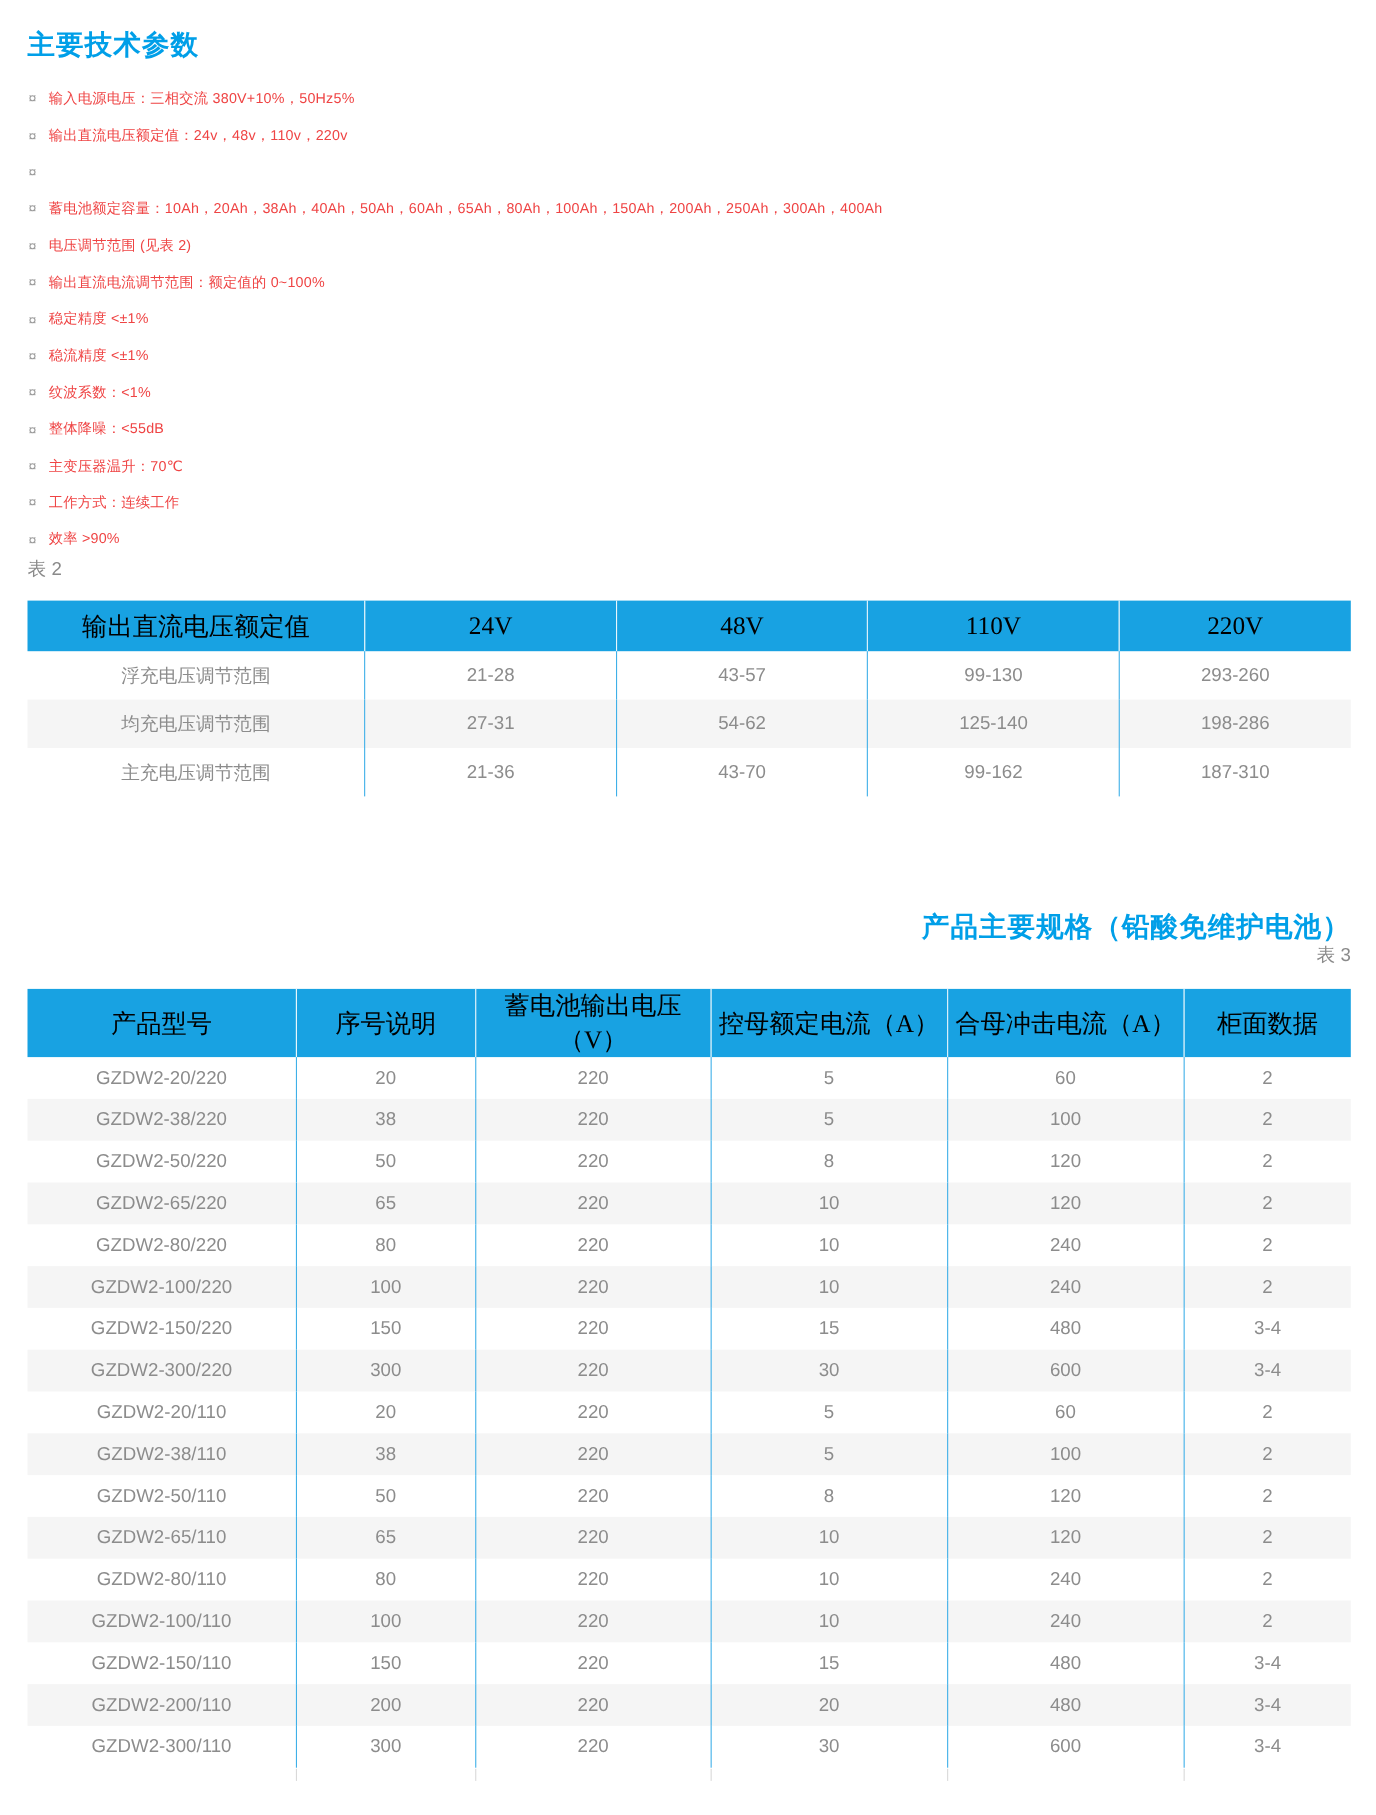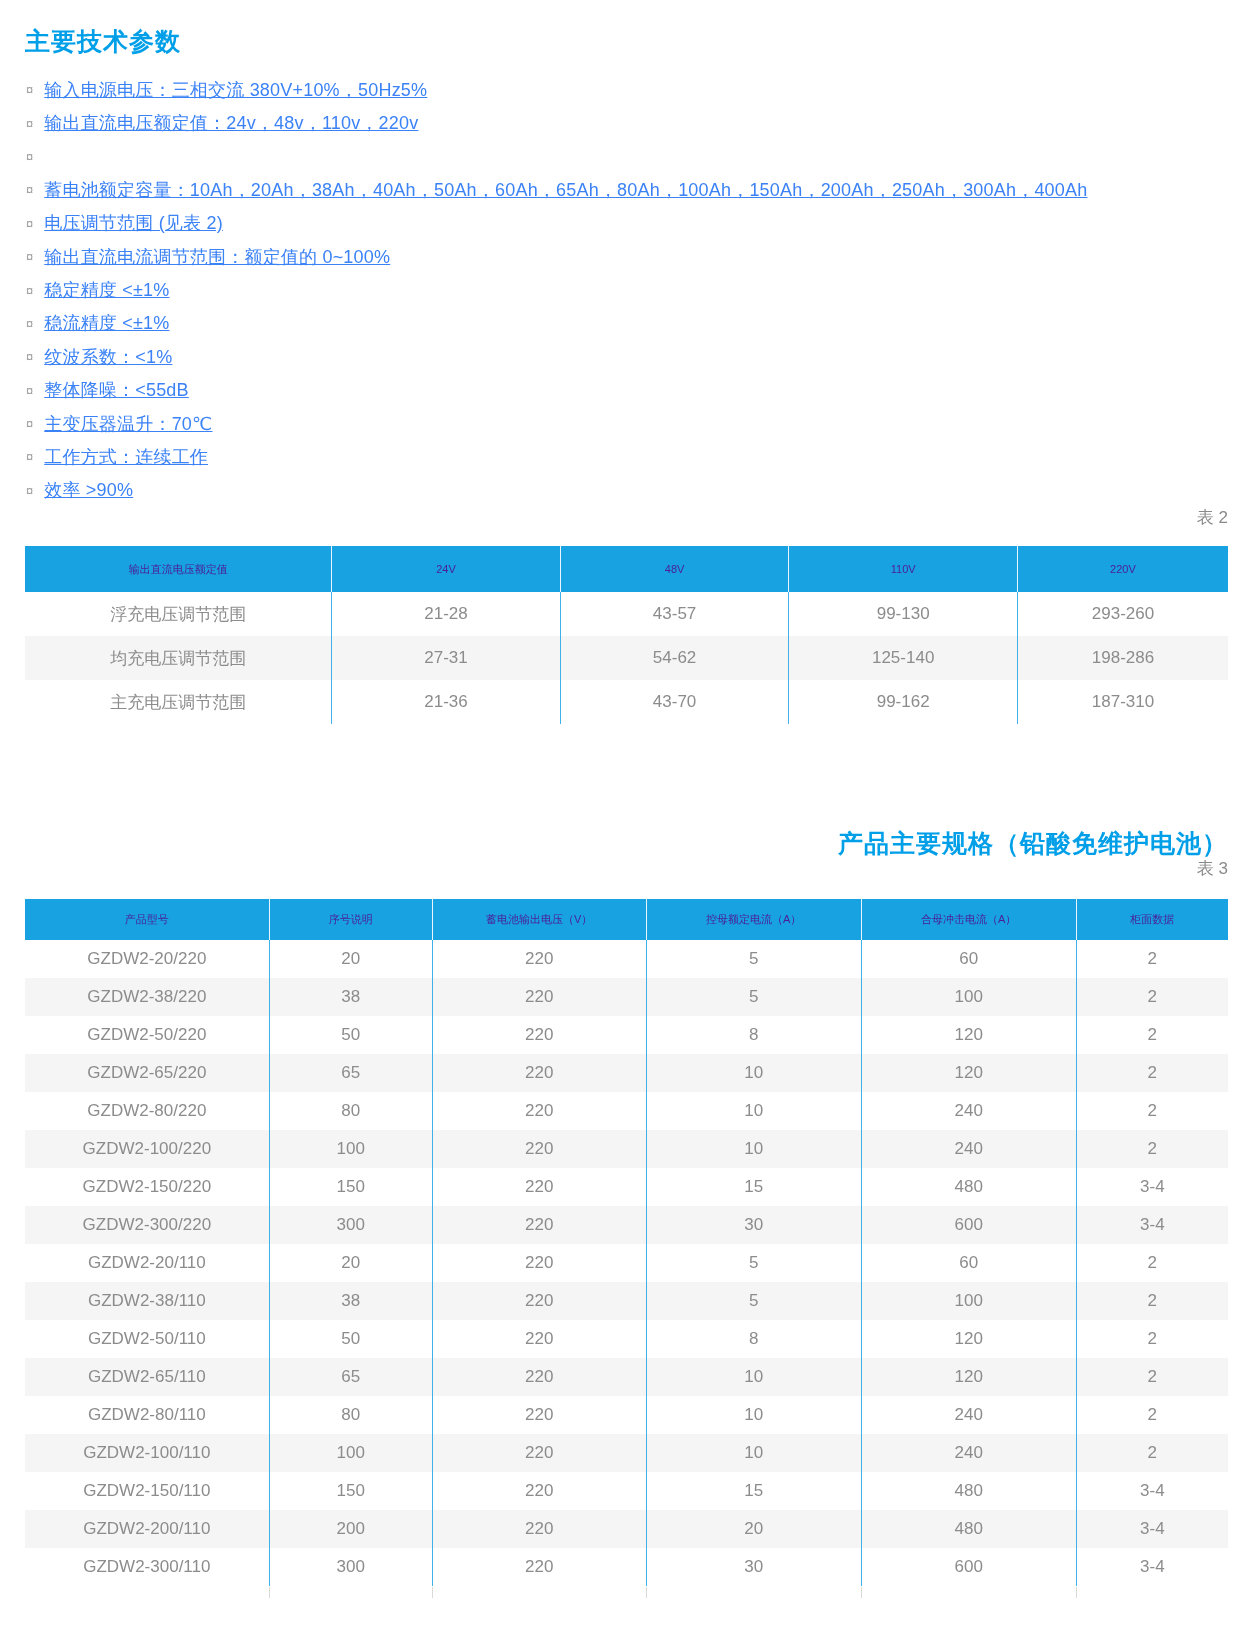--- a/index.html
+++ b/index.html
@@ -39,48 +39,48 @@
     display: flex;
     align-items: center;
   }
   .bullet-marker {
     color: #9b9b9b;
     font-size: 13px;
     margin: 0 11px 0 1px;
     flex: none;
   }
   .spec-text {
-    color: #3b82f6;
-    font-size: 18px;
+    color: #ef4444;
+    font-size: 13px;
     letter-spacing: 0.2px;
     white-space: nowrap;
-    text-decoration: underline;
   }
   
   .table-label {
-    text-align: right;
+    text-align: left;
     color: #8a8a8a;
     font-size: 17px;
     line-height: 22px;
     height: 22px;
   }
   
   .data-table {
     border-collapse: collapse;
     table-layout: fixed;
     width: 100%;
   }
   .data-table thead th {
     background: #18A2E2;
-    color: #4c1d95;
+    color: #000000;
     font-weight: normal;
-    font-size: 11px;
+    font-size: 23px;
     text-align: center;
     border-left: 1px solid rgba(255,255,255,0.9);
     padding: 0;
+    font-family: Liberation Serif, serif;
   }
   .data-table thead th:first-child { border-left: none; }
   .data-table tbody td {
     text-align: center;
     color: #8c8c8c;
     font-size: 17px;
     border-left: 1px solid #3FB0E8;
     padding: 0;
   }
   .data-table tbody td:first-child { border-left: none; }

